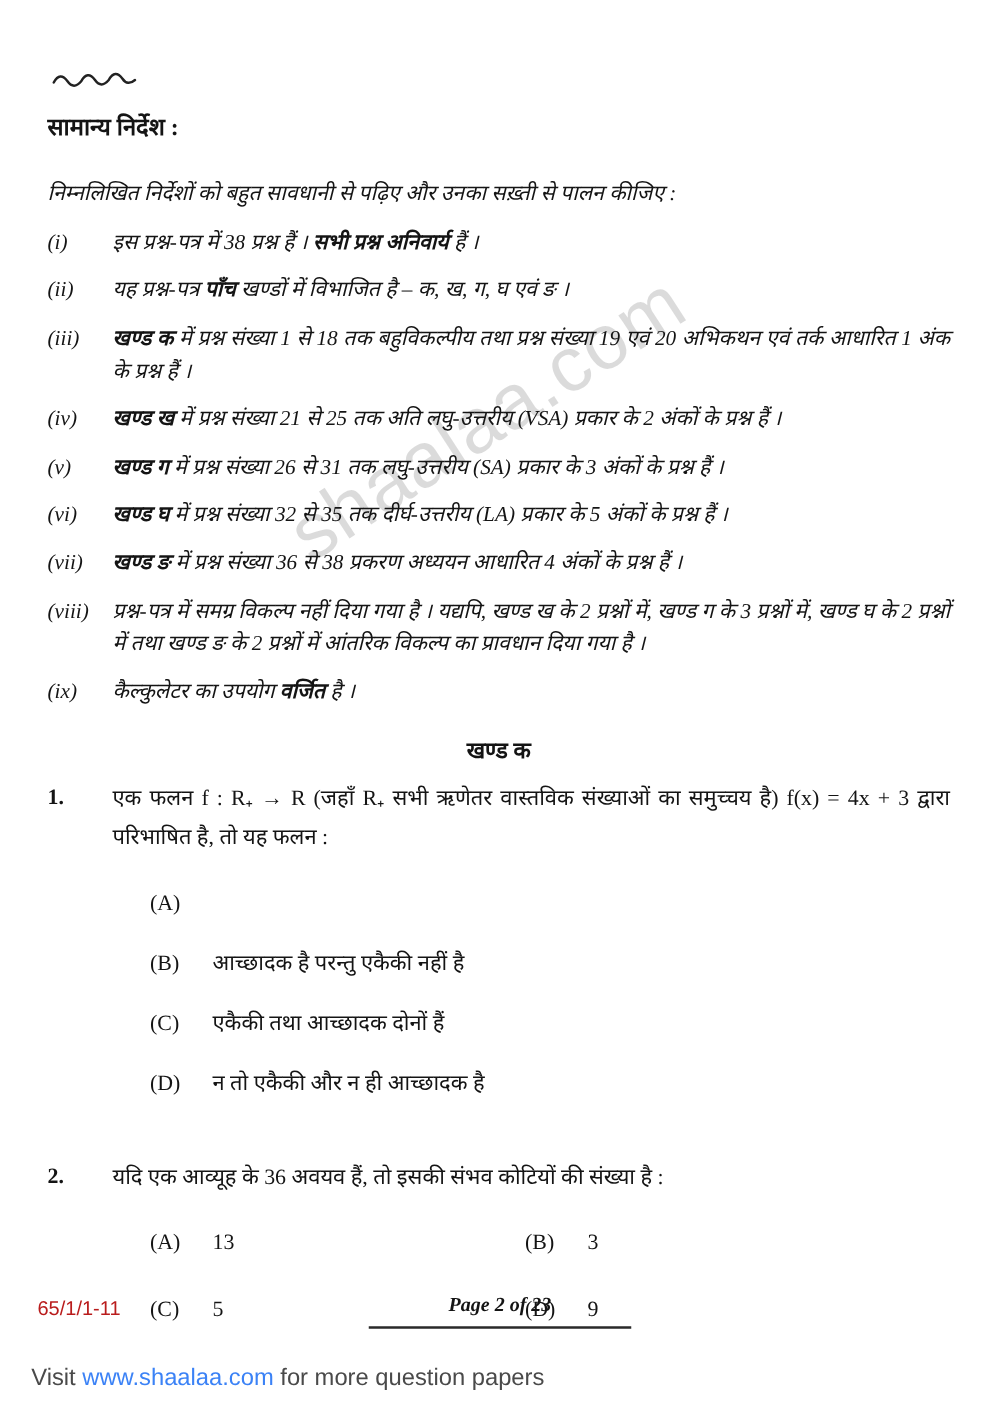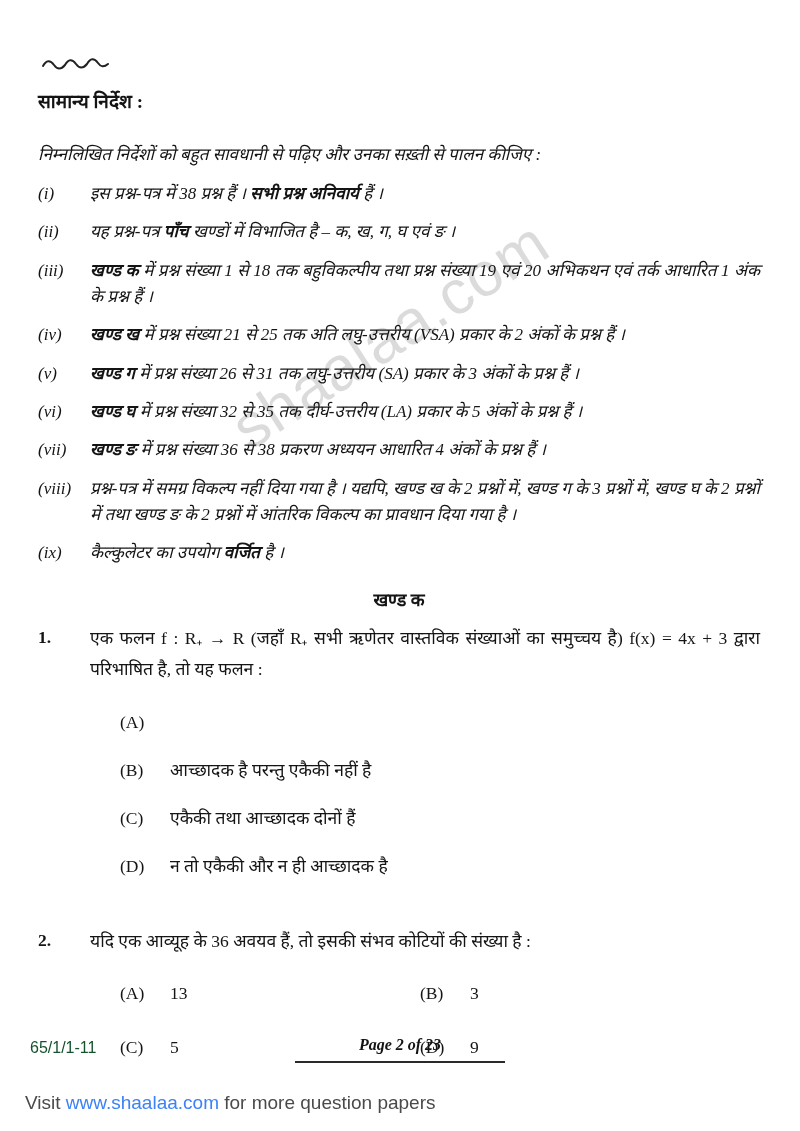--- a/index.html
+++ b/index.html
@@ -87,21 +87,21 @@
     left: 0; right: 0;
     top: 1036px;
     z-index: 1;
   }
   .footer-code {
     position: absolute;
     left: 30px;
     top: 3px;
     font-family: "Liberation Sans", sans-serif;
     font-size: 16px;
-    color: #14532d;
+    color: #b91c1c;
   }
   .footer-page-wrap {
     width: 210px;
     margin: 0 auto;
     text-align: center;
     border-bottom: 2px solid #2a2a2a;
     padding-bottom: 7px;
     font-style: italic;
     font-weight: bold;
     font-size: 16px;

